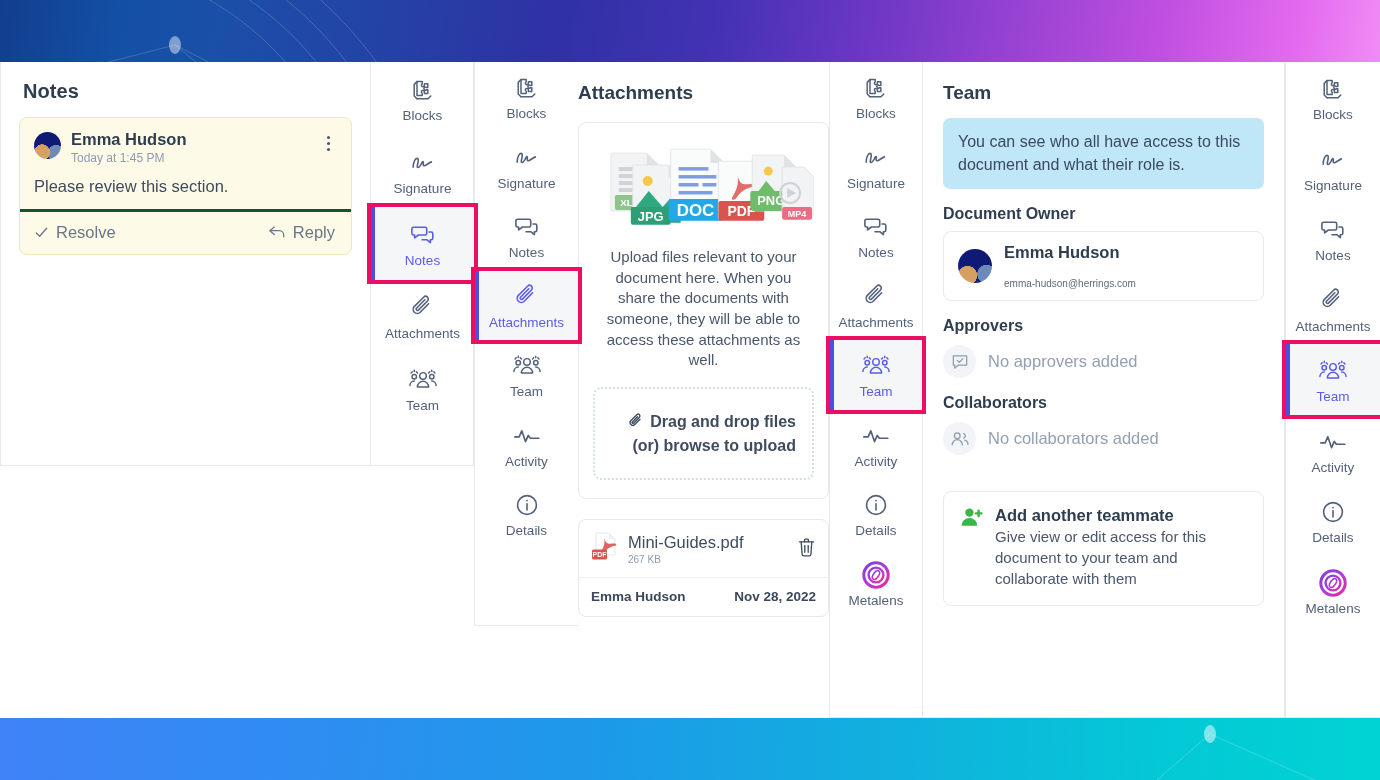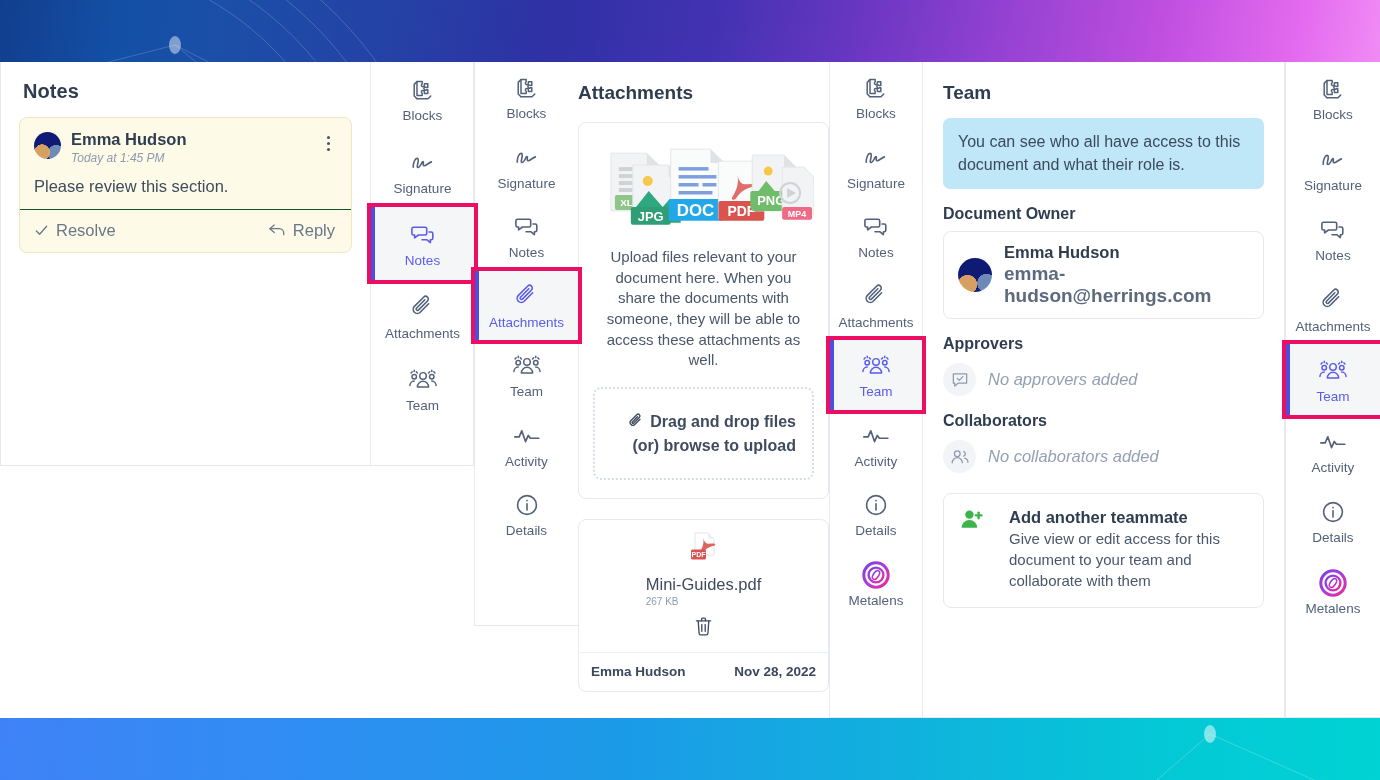--- a/index.html
+++ b/index.html
@@ -104,31 +104,31 @@
   .avatar {
     width: 27px; height: 27px; border-radius: 50%;
     background:
       radial-gradient(circle at 30% 75%, rgba(224,167,96,.95) 0 28%, rgba(0,0,0,0) 29%),
       radial-gradient(circle at 82% 78%, rgba(120,150,190,.9) 0 26%, rgba(0,0,0,0) 27%),
       radial-gradient(circle at 55% 42%, #0f1a74 0 62%, #14237f 63%, #1b2b8c 100%);
     flex: 0 0 auto;
     margin-top: 2px;
   }
   .note-name { font-size: 16.5px; font-weight: bold; color: #2f3d50; line-height: 1.15; }
-  .note-time { font-size: 12px; color: #8d9bb0; margin-top: 2px; font-style: italic; }
+  .note-time { font-size: 12px; color: #8d9bb0; margin-top: 2px; }
   .note-ident-text { flex: 1 1 auto; }
   .kebab {
     width: 18px; flex: 0 0 auto; display: flex; flex-direction: column;
     align-items: center; gap: 3px; padding-top: 6px; cursor: pointer;
   }
   .kebab i { width: 3px; height: 3px; border-radius: 50%; background: #4a5568; display: block; }
   .note-body { font-size: 16.5px; color: #3f4b5e; margin-top: 12px; }
   .note-actions {
     display: flex; align-items: center; justify-content: space-between;
-    border-top: 1px solid #14532d;
+    border-top: 3px solid #14532d;
     padding: 11px 16px 12px 14px;
   }
   .note-action {
     display: flex; align-items: center; gap: 7px;
     font-size: 16.5px; color: #6a7689; cursor: pointer;
   }
   .note-action svg { display: block; }
 
   
   #group-attach     { left: 474px; top: 62px; width: 355px; height: 564px; }
@@ -168,21 +168,20 @@
     line-height: 1.35;
     cursor: pointer;
   }
   .dropzone .clip { margin-right: 2px; vertical-align: -2px; }
 
   .file-card { margin-top: 20px; overflow: hidden; }
   .file-row-1 {
     display: flex; align-items: center; gap: 9px;
     padding: 12px 12px 11px 12px;
     border-bottom: 1px solid #eceff4;
-    flex-direction: column;
   }
   .file-meta { flex: 1 1 auto; }
   .file-name { font-size: 16.5px; color: #3f4b5e; line-height: 1.1; }
   .file-size { font-size: 10px; color: #8d9bb0; margin-top: 3px; }
   .file-row-2 {
     display: flex; align-items: center; justify-content: space-between;
     padding: 11px 12px 12px 12px;
     font-size: 13.5px;
   }
   .file-owner { font-weight: bold; color: #3b485c; }
@@ -213,32 +212,32 @@
   }
   .avatar-lg {
     width: 34px; height: 34px; border-radius: 50%;
     background:
       radial-gradient(circle at 28% 78%, rgba(224,167,96,.95) 0 26%, rgba(0,0,0,0) 27%),
       radial-gradient(circle at 84% 74%, rgba(120,150,190,.9) 0 24%, rgba(0,0,0,0) 25%),
       radial-gradient(circle at 55% 42%, #0f1a74 0 63%, #14237f 64%, #1b2b8c 100%);
     flex: 0 0 auto;
   }
   .owner-name { font-size: 16.5px; font-weight: bold; color: #2f3d50; line-height: 1.15; }
-  .owner-mail { font-size: 19px; color: #5d6a7e; margin-top: 1px; font-weight: bold; }
-
-  .empty-row { display: flex; align-items: center; gap: 12px; margin-top: 10px; font-style: italic; }
+  .owner-mail { font-size: 10px; color: #5d6a7e; margin-top: 16px; }
+
+  .empty-row { display: flex; align-items: center; gap: 12px; margin-top: 10px; }
   .empty-ico {
     width: 33px; height: 33px; border-radius: 50%;
     background: #f2f4f7;
     display: flex; align-items: center; justify-content: center;
     flex: 0 0 auto;
   }
   .empty-text { font-size: 16.5px; color: #93a0b4; }
 
-  .promo-card { margin-top: 20px; padding: 14px 16px 16px 16px; display: flex; gap: 25px; }
+  .promo-card { margin-top: 36px; padding: 14px 16px 16px 16px; display: flex; gap: 11px; }
   .promo-title { font-size: 16.5px; font-weight: bold; color: #2f3d50; }
   .promo-body  { font-size: 15px; color: #4a576b; line-height: 1.38; margin-top: 2px; }
 
   
   #group-rail4      { left: 1285px; top: 62px; width: 95px; height: 656px;
                       border-right: 0; }
 
   
   .rail { display: flex; flex-direction: column; align-items: stretch; }
   .rail-item {

